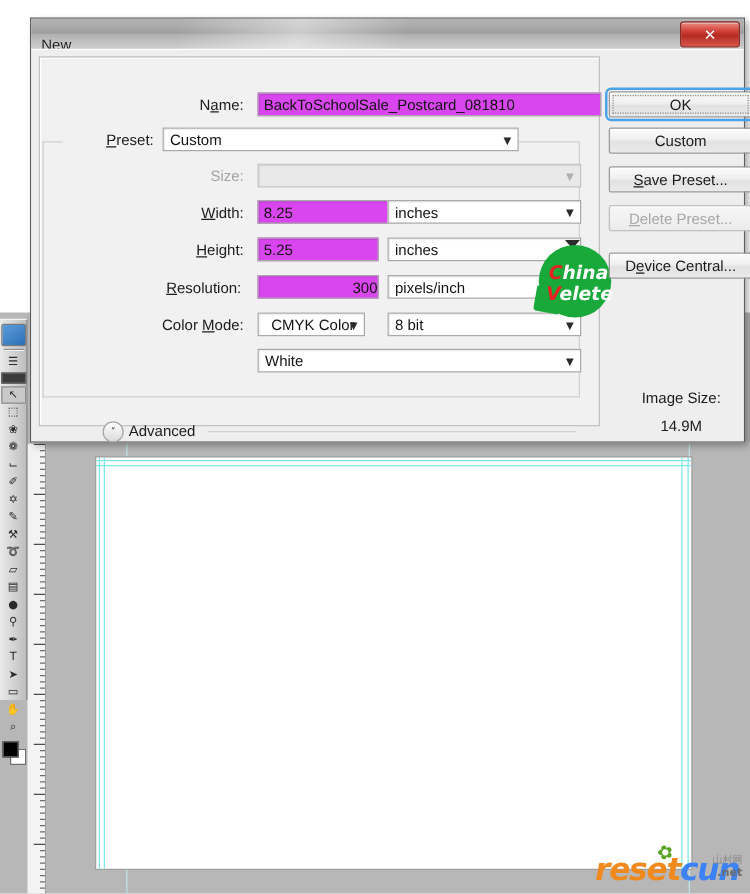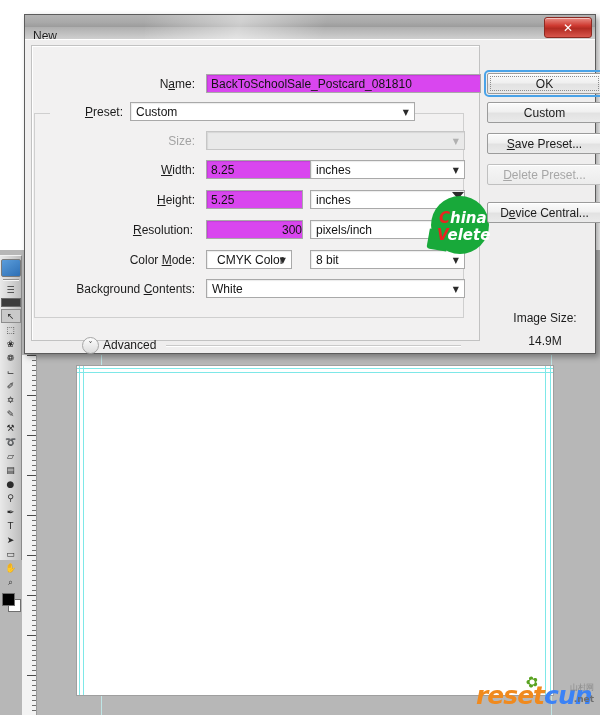--- a/index.html
+++ b/index.html
@@ -427,21 +427,20 @@
       <div class="lbl" style="left:60px; top:210px; width:110px;">Color <span class="u">M</span>ode:</div>
       <div class="combo" style="left:181px; top:210px; width:86px;padding-left:10px;">
         <span>CMYK Color</span>
         <span class="arr">▼</span>
       </div>
       <div class="combo" style="left:285px; top:210px; width:155px;">
         <span>8 bit</span>
         <span class="arr">▼</span>
       </div>
 
-      <div class="lbl" style="left:20px; top:239px; width:150px;">Background <span class="u">C</span>ontents:</div>
       <div class="combo" style="left:181px; top:239px; width:259px;">
         <span>White</span>
         <span class="arr">▼</span>
       </div>
 
       <div class="adv-disc">˅</div>
       <div class="adv-lbl">Advanced</div>
       <div class="adv-rule"></div>
 
       <div class="cv-logo">

